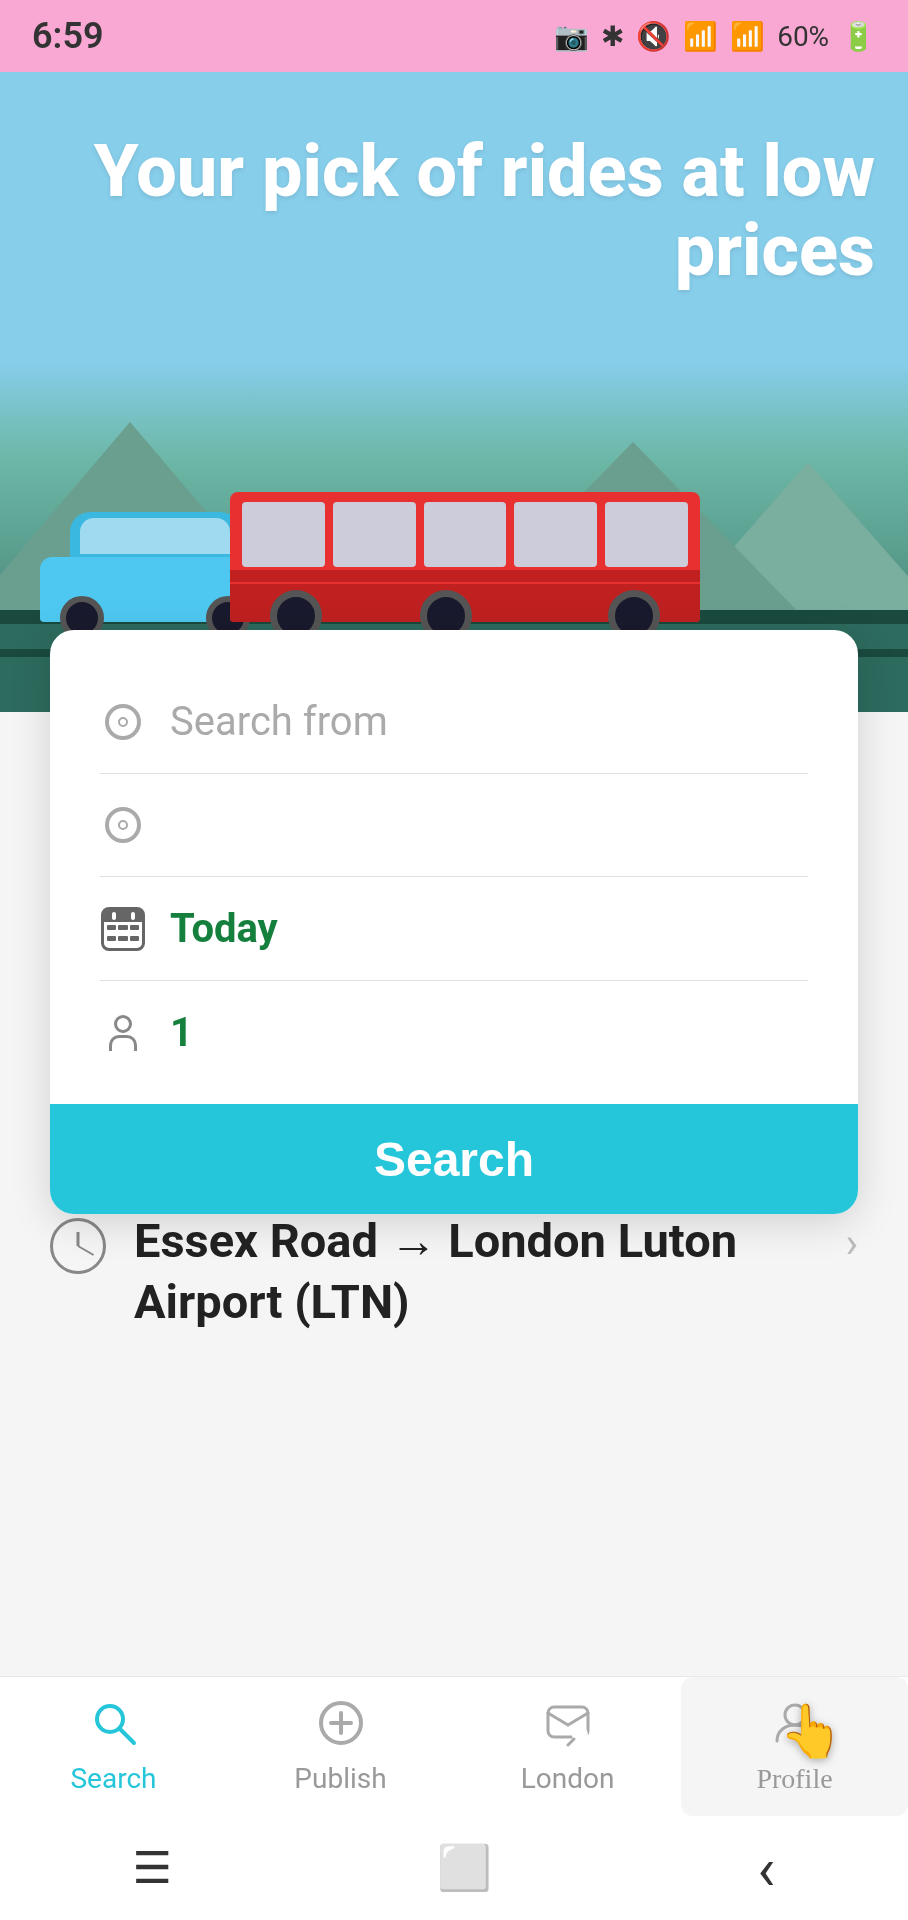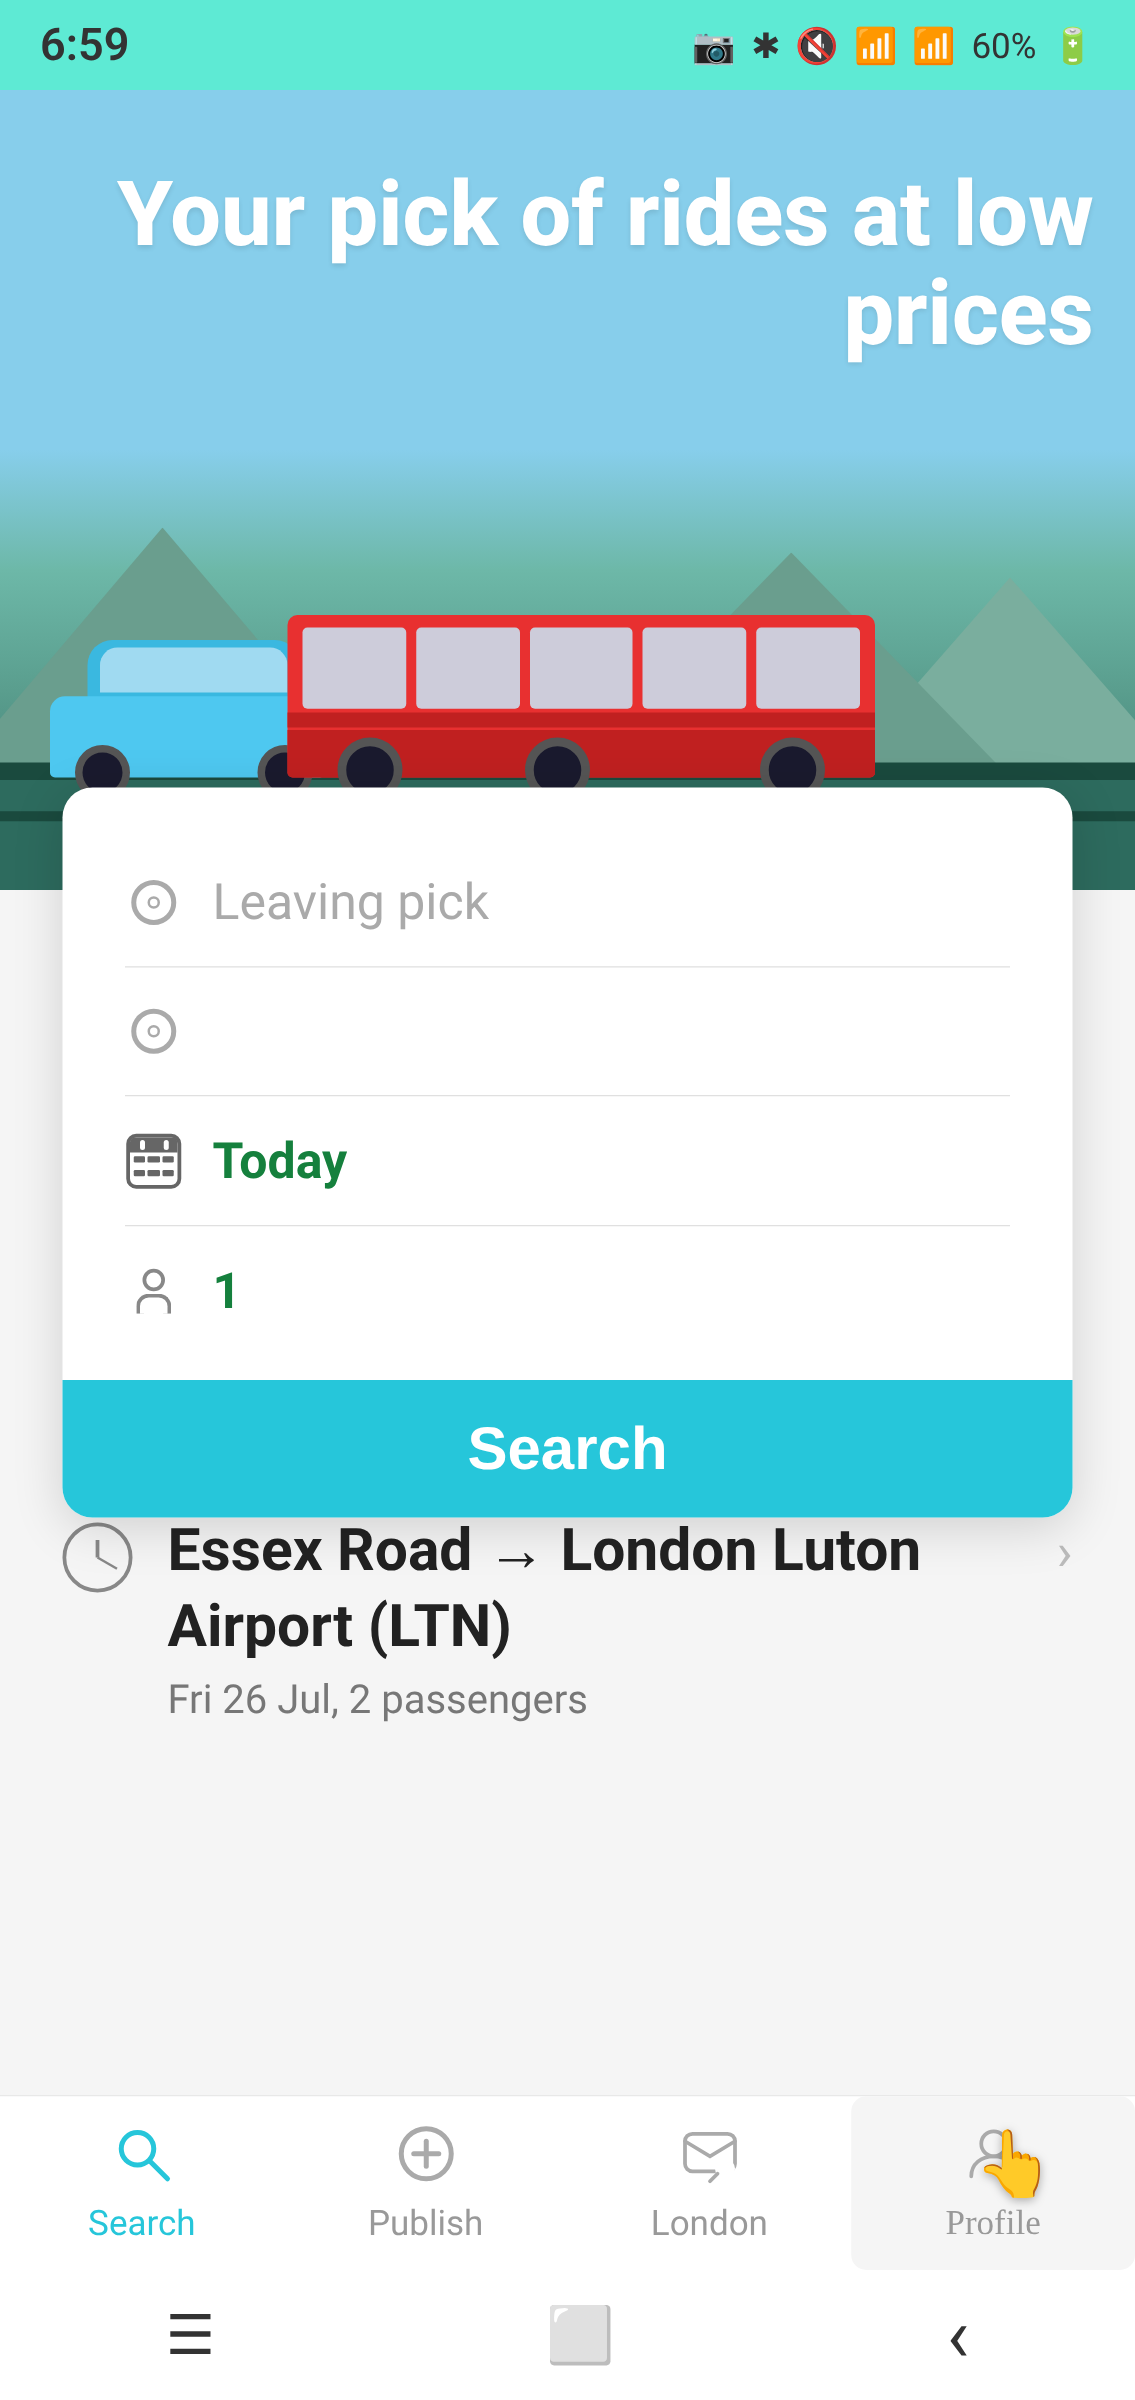--- a/index.html
+++ b/index.html
@@ -9,21 +9,21 @@
       height: 1920px;
       font-family: -apple-system, BlinkMacSystemFont, 'Segoe UI', Roboto, sans-serif;
       background: #f5f5f5;
       overflow: hidden;
       position: relative;
     }
 
     
     .status-bar {
       height: 72px;
-      background: #5eead4;
+      background: #f9a8d4;
       display: flex;
       align-items: center;
       justify-content: space-between;
       padding: 0 32px;
       position: relative;
       z-index: 10;
     }
     .status-time {
       font-size: 36px;
       font-weight: 600;
@@ -586,21 +586,21 @@
 </div>
 
 <div class="search-card">
 
   <div class="search-field">
     <div class="field-icon">
       <div class="circle-icon">
         <div class="circle-icon-inner"></div>
       </div>
     </div>
-    <span class="field-text">Leaving pick</span>
+    <span class="field-text">Search from</span>
   </div>
 
   <div class="search-field">
     <div class="field-icon">
       <div class="circle-icon">
         <div class="circle-icon-inner"></div>
       </div>
     </div>
   </div>
 
@@ -637,21 +637,20 @@
   <button class="search-btn">Search</button>
 </div>
 
 <div class="recent-section">
   <div class="clock-icon">
     <div class="clock-hand-h"></div>
     <div class="clock-hand-m"></div>
   </div>
   <div class="recent-info">
     <div class="recent-route">Essex Road → London Luton Airport (LTN)</div>
-    <div class="recent-details">Fri 26 Jul, 2 passengers</div>
   </div>
   <div class="chevron-right">›</div>
 </div>
 
 <div class="bottom-nav">
   <div class="nav-item nav-item-active">
     <span class="nav-icon" style="color:#26C6DA; font-size:44px;">
       <svg width="48" height="48" viewBox="0 0 48 48" fill="none" xmlns="http://www.w3.org/2000/svg">
         <circle cx="20" cy="20" r="13" stroke="#26C6DA" stroke-width="4"></circle>
         <line x1="30" y1="30" x2="44" y2="44" stroke="#26C6DA" stroke-width="4" stroke-linecap="round"></line>

